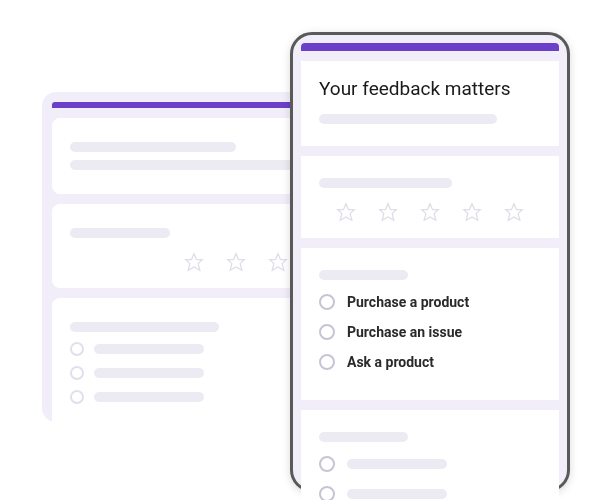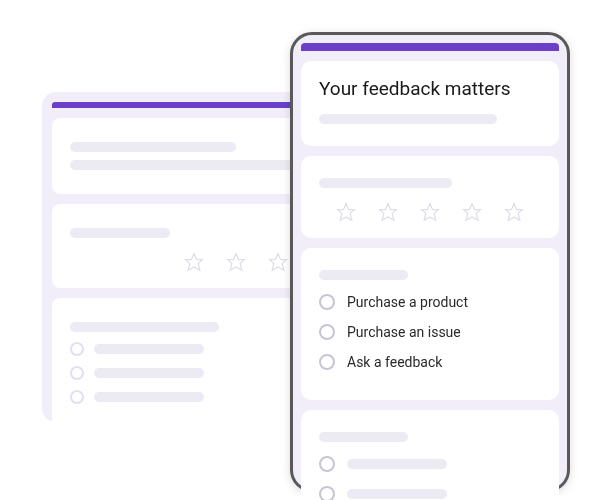--- a/index.html
+++ b/index.html
@@ -80,21 +80,21 @@
       padding: 8px;
       box-shadow: 0 2px 8px rgba(0,0,0,0.15);
     }
     .front-topbar {
       height: 8px;
       background: #6b3fc8;
       border-radius: 4px 4px 0 0;
     }
     .front-card {
       background: #fff;
-      border-radius: 10px;
+      border-radius: 0;
       margin-top: 10px;
       padding: 16px 18px;
     }
     .front-title {
       font-size: 19px;
       font-weight: 400;
       color: #1a1a1a;
       margin-bottom: 14px;
     }
     .front-line {
@@ -117,20 +117,21 @@
       height: 20px;
       fill: none;
       stroke: #e0dce8;
       stroke-width: 1.5;
     }
     .front-radio-row {
       display: flex;
       align-items: center;
       gap: 12px;
       margin: 14px 0;
+      font-weight: bold;
     }
     .front-radio {
       width: 16px;
       height: 16px;
       border: 2px solid #c8c4d4;
       border-radius: 50%;
       flex-shrink: 0;
     }
     .front-radio-label {
       font-size: 14px;
@@ -214,21 +215,21 @@
     <div class="front-radio-row">
       <div class="front-radio"></div>
       <div class="front-radio-label">Purchase a product</div>
     </div>
     <div class="front-radio-row">
       <div class="front-radio"></div>
       <div class="front-radio-label">Purchase an issue</div>
     </div>
     <div class="front-radio-row">
       <div class="front-radio"></div>
-      <div class="front-radio-label">Ask a feedback</div>
+      <div class="front-radio-label">Ask a product</div>
     </div>
   </div>
   <div class="front-card">
     <div class="front-line w40"></div>
     <div class="front-radio-row">
       <div class="front-radio"></div>
       <div class="front-radio-line"></div>
     </div>
     <div class="front-radio-row">
       <div class="front-radio"></div>

